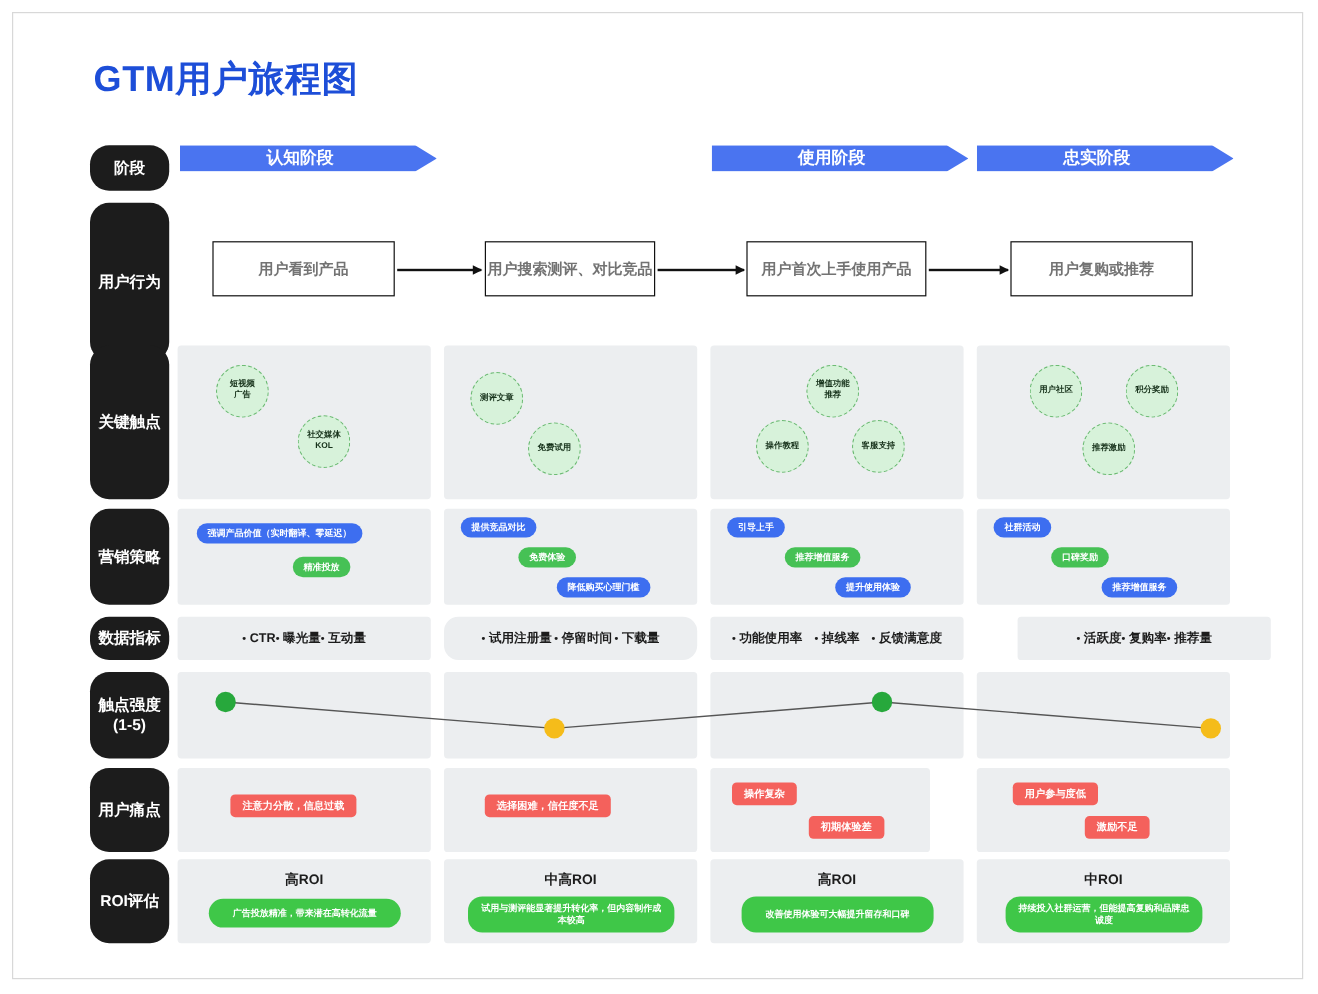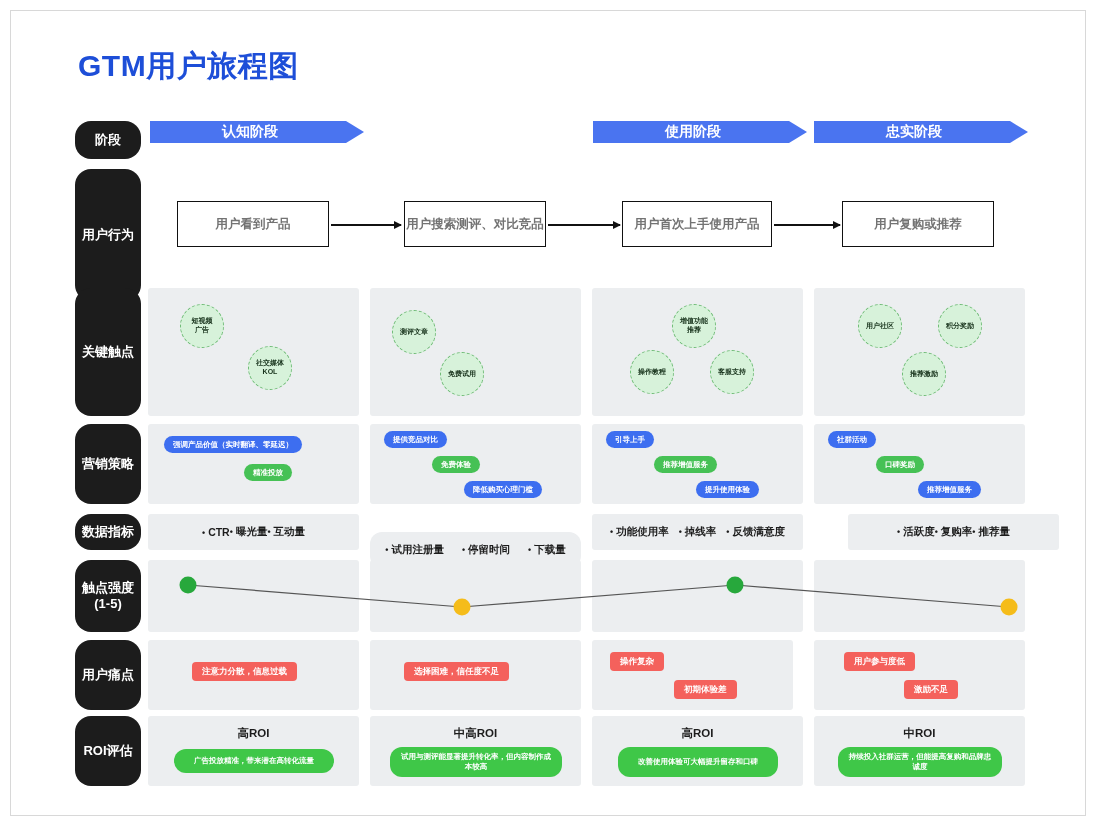--- a/index.html
+++ b/index.html
@@ -361,21 +361,21 @@
     <div class="pill blue" style="left:104px;top:57px;">
       <span>推荐增值服务</span>
     </div>
   </div>
 
   <div class="metrics" style="left:148px;top:514px;width:211px;">
     <span class="metric"><span class="dot">•</span><span>CTR</span></span>
     <span class="metric"><span class="dot">•</span><span>曝光量</span></span>
     <span class="metric"><span class="dot">•</span><span>互动量</span></span>
   </div>
-  <div class="metrics" style="left:370px;top:532px;width:211px;gap:18px;border-radius:12px;">
+  <div class="metrics" style="left:370px;top:514px;width:211px;gap:2px;border-radius:12px;">
     <span class="metric"><span class="dot">•</span><span>试用注册量</span></span>
     <span class="metric"><span class="dot">•</span><span>停留时间</span></span>
     <span class="metric"><span class="dot">•</span><span>下载量</span></span>
   </div>
   <div class="metrics" style="left:592px;top:514px;width:211px;gap:10px;">
     <span class="metric"><span class="dot">•</span><span>功能使用率</span></span>
     <span class="metric"><span class="dot">•</span><span>掉线率</span></span>
     <span class="metric"><span class="dot">•</span><span>反馈满意度</span></span>
   </div>
   <div class="metrics" style="left:848px;top:514px;width:211px;">
@@ -400,21 +400,21 @@
   <div class="cell" style="left:148px;top:640px;width:211px;height:70px;">
     <div class="pain" style="left:44px;top:22px;">
       <span>注意力分散，信息过载</span>
     </div>
   </div>
   <div class="cell" style="left:370px;top:640px;width:211px;height:70px;">
     <div class="pain" style="left:34px;top:22px;">
       <span>选择困难，信任度不足</span>
     </div>
   </div>
-  <div class="cell" style="left:592px;top:640px;width:201px;height:70px;">
+  <div class="cell" style="left:592px;top:640px;width:183px;height:70px;">
     <div class="pain" style="left:18px;top:12px;">
       <span>操作复杂</span>
     </div>
     <div class="pain" style="left:82px;top:40px;">
       <span>初期体验差</span>
     </div>
   </div>
   <div class="cell" style="left:814px;top:640px;width:211px;height:70px;">
     <div class="pain" style="left:30px;top:12px;">
       <span>用户参与度低</span>

